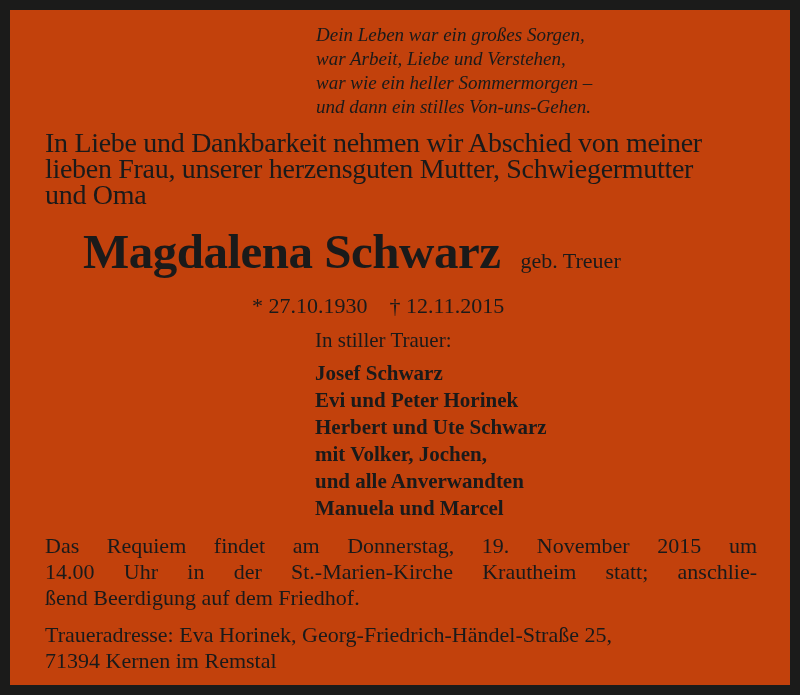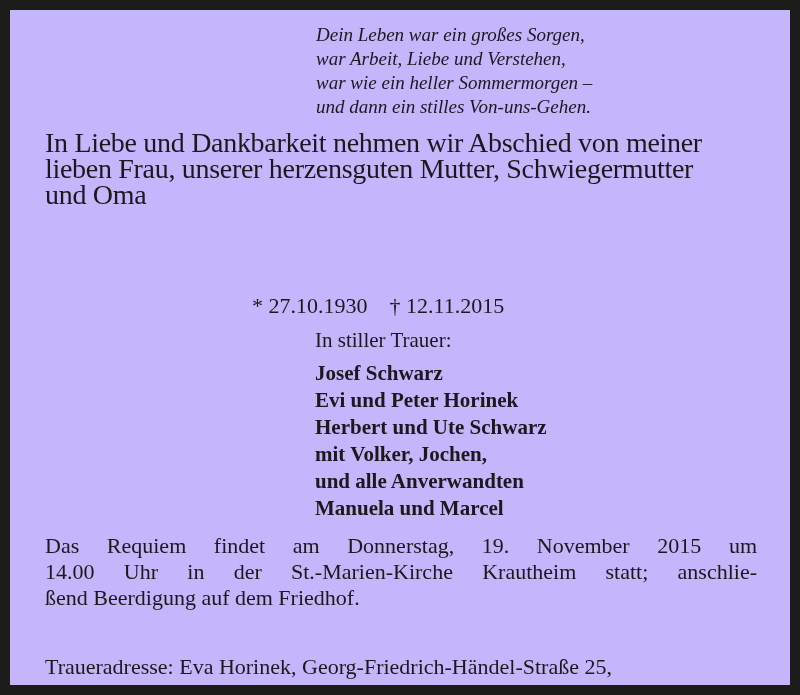--- a/index.html
+++ b/index.html
@@ -1,19 +1,19 @@
 <!DOCTYPE html>
 <html><head>
   <meta charset="utf-8">
   <style>
     html, body { margin: 0; padding: 0; }
     body { width: 800px; height: 695px; background: #1b1b1a; position: relative; overflow: hidden; }
     .card {
       position: absolute; left: 10px; top: 10px; width: 780px; height: 675px;
-      background: #c4b5fd; color: #1a1a1a;
+      background: #c2410c; color: #1a1a1a;
       font-family: "Liberation Serif", "DejaVu Serif", serif;
     }
     .poem {
       position: absolute; left: 306px; top: 13px;
       font-style: italic; font-size: 19px; line-height: 24px;
     }
     .poem div { white-space: nowrap; }
     .intro {
       position: absolute; left: 35px; top: 120px; width: 720px;
       font-size: 28px; line-height: 26px; letter-spacing: -0.3px;
@@ -41,39 +41,42 @@
     .mourners div { white-space: nowrap; }
     .requiem {
       position: absolute; left: 35px; top: 523px; width: 712px;
       font-size: 22px; line-height: 26px;
     }
     .requiem div { white-space: nowrap; }
     .requiem .just { text-align: justify; text-align-last: justify; }
     .address {
       position: absolute; left: 35px; top: 612px; font-size: 22px; line-height: 26px;
     }
-    .address div { white-space: nowrap; margin-top: 32px; }
+    .address div { white-space: nowrap; }
   </style>
 </head>
 <body>
 
 <div class="card">
   <div class="poem">
     <div>Dein Leben war ein großes Sorgen,</div>
     <div>war Arbeit, Liebe und Verstehen,</div>
     <div>war wie ein heller Sommermorgen –</div>
     <div>und dann ein stilles Von-uns-Gehen.</div>
   </div>
 
   <div class="intro">
     <div>In Liebe und Dankbarkeit nehmen wir Abschied von meiner</div>
     <div>lieben Frau, unserer herzensguten Mutter, Schwiegermutter</div>
     <div>und Oma</div>
   </div>
 
+  <div class="name-row">
+    <span class="name">Magdalena Schwarz</span><span class="maiden">geb. Treuer</span>
+  </div>
 
   <div class="dates">
     <span>* 27.10.1930</span><span class="gap"></span><span>† 12.11.2015</span>
   </div>
 
   <div class="mourn-label">In stiller Trauer:</div>
 
   <div class="mourners">
     <div>Josef Schwarz</div>
     <div>Evi und Peter Horinek</div>

